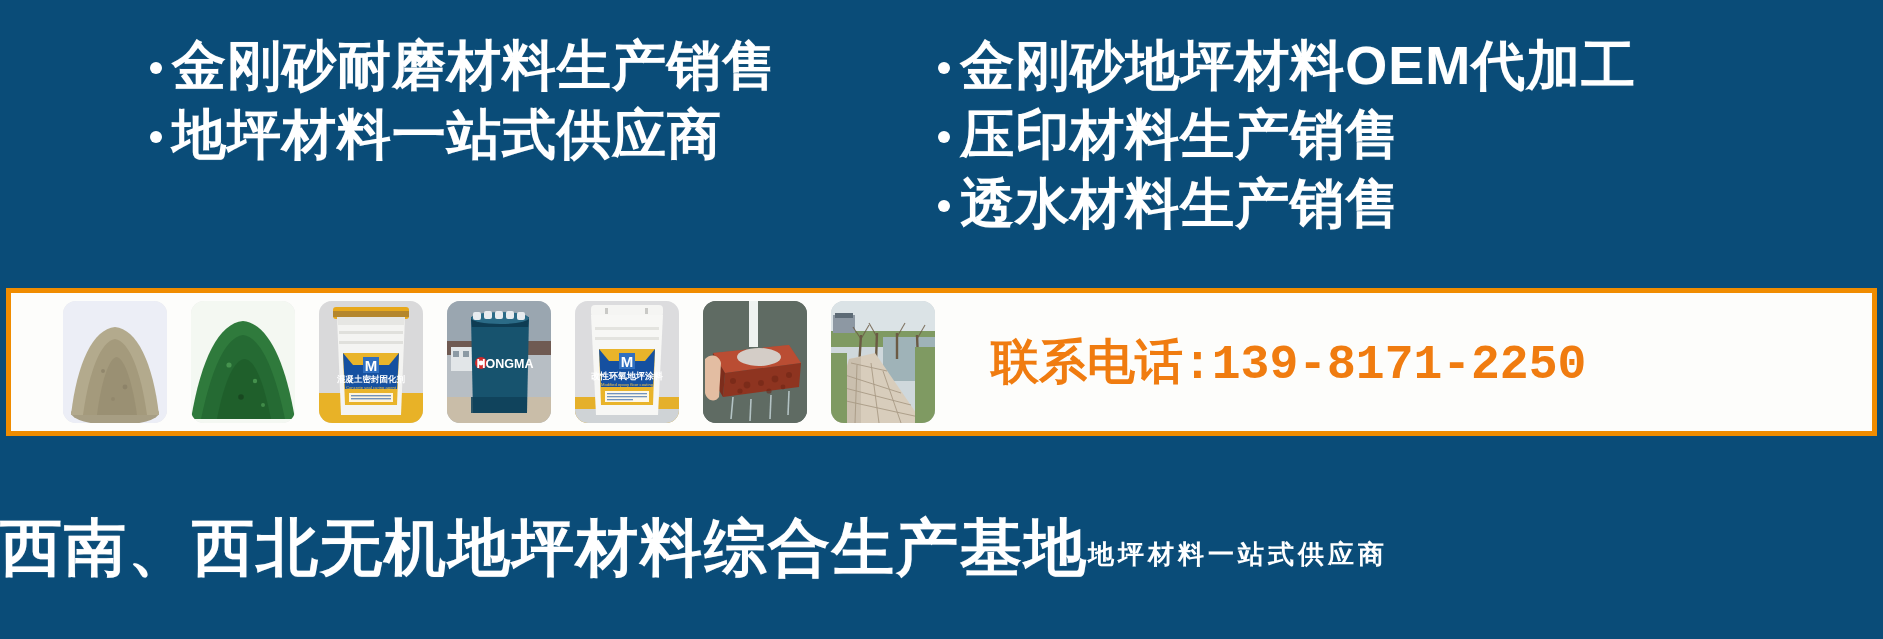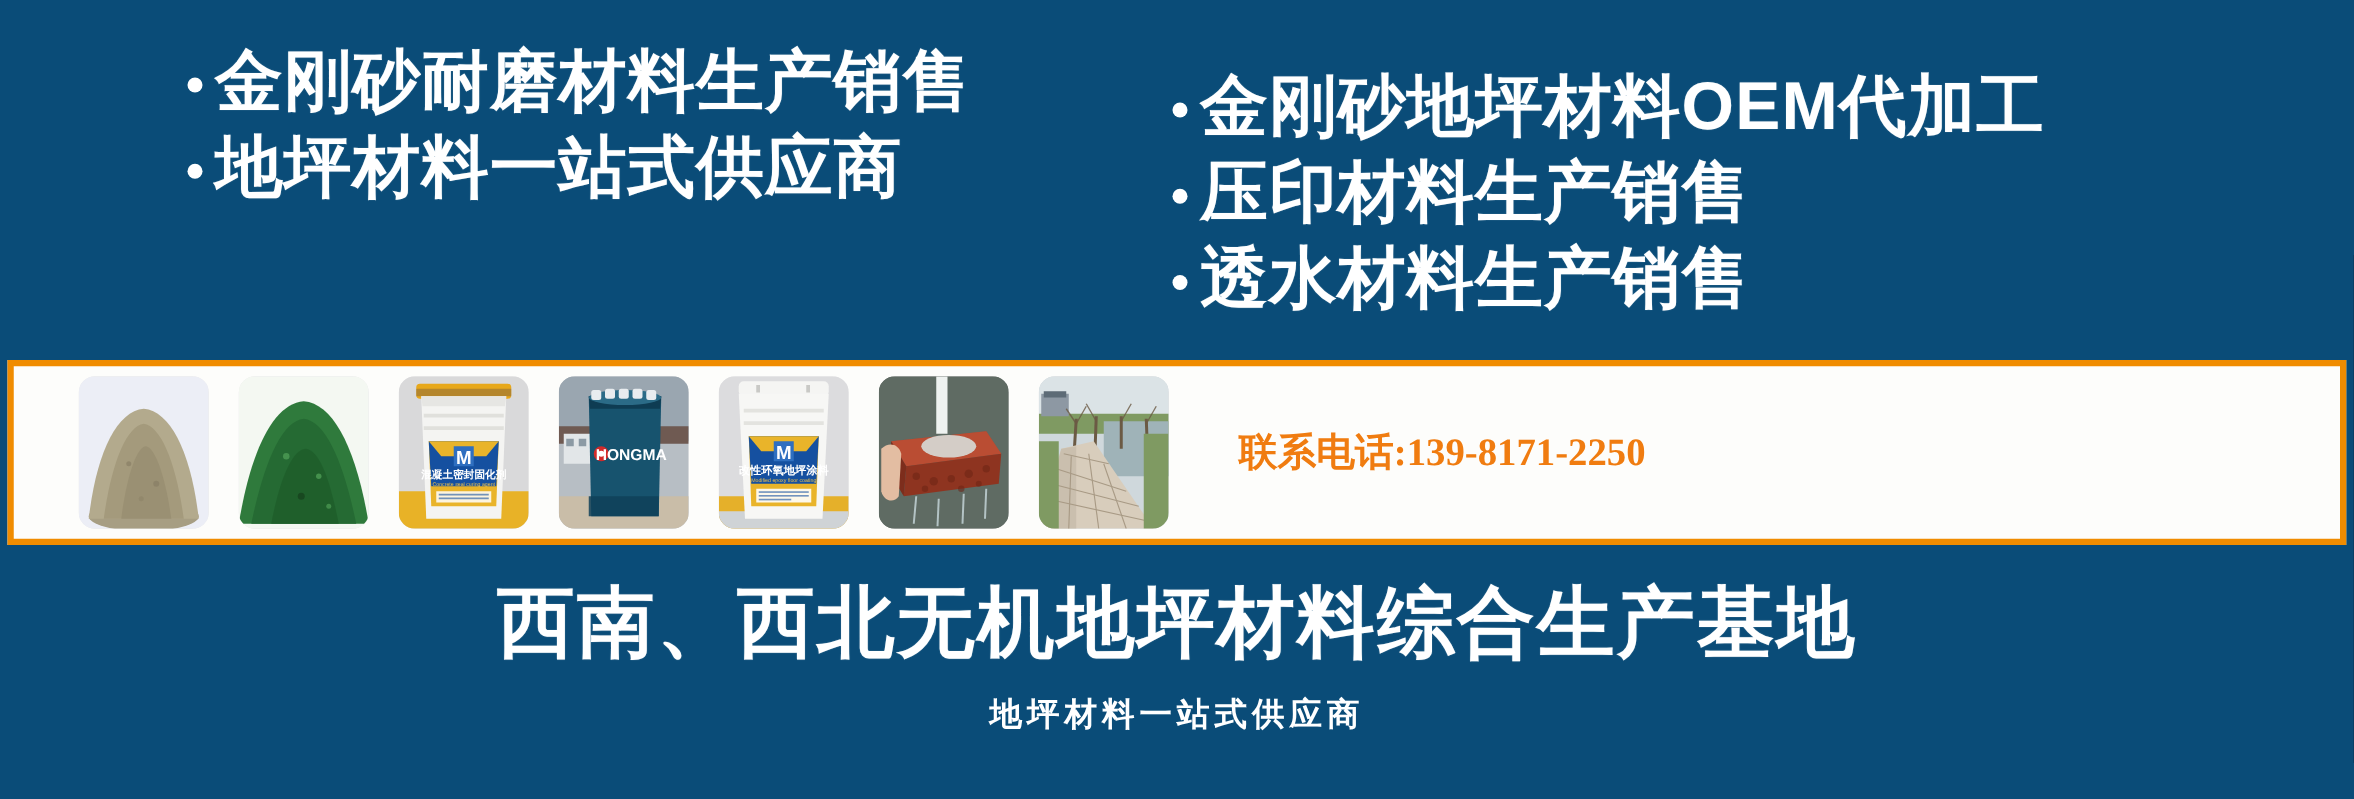--- a/index.html
+++ b/index.html
@@ -20,21 +20,21 @@
     height:288px;
     display:flex;
     padding:38px 0 0 0;
     gap:20px;
   }
   .col {
     display:flex; flex-direction:column;
     gap:14px;
   }
   .col-left { width:905px; padding-left:150px; }
-  .col-right { width:978px; padding-left:22px;margin-top:20px; }
+  .col-right { width:978px; padding-left:22px; }
   .svc-line {
     display:flex; align-items:center;
     color:#ffffff;
     font-size:54px;
     font-weight:bold;
     line-height:1.02;
     letter-spacing:1px;
     white-space:nowrap;
     text-shadow:0 0 1px rgba(255,255,255,.35);
   }
@@ -67,30 +67,30 @@
     border-radius:13px;
     overflow:hidden;
     position:relative;
     flex:0 0 auto;
     background:#e9e9ea;
   }
   .thumb svg { display:block; width:100%; height:100%; }
   .phone {
     margin-left:56px;
     color:#f07c10;
-    font-size:31px;
+    font-size:48px;
     font-weight:bold;
     letter-spacing:0px;
     white-space:nowrap;
-    font-family:Liberation Serif, serif;
+    font-family:Liberation Mono, monospace;
   }
   
   .bottom {
     flex:1;
-    display:flex; flex-direction:column;
+    display:flex; flex-direction:row;
     align-items:center; justify-content:flex-start;
     padding-top:16px;
   }
   .headline {
     color:#ffffff;
     font-size:62px;
     font-weight:bold;
     letter-spacing:2px;
     white-space:nowrap;
     text-shadow:0 0 1px rgba(255,255,255,.4);

